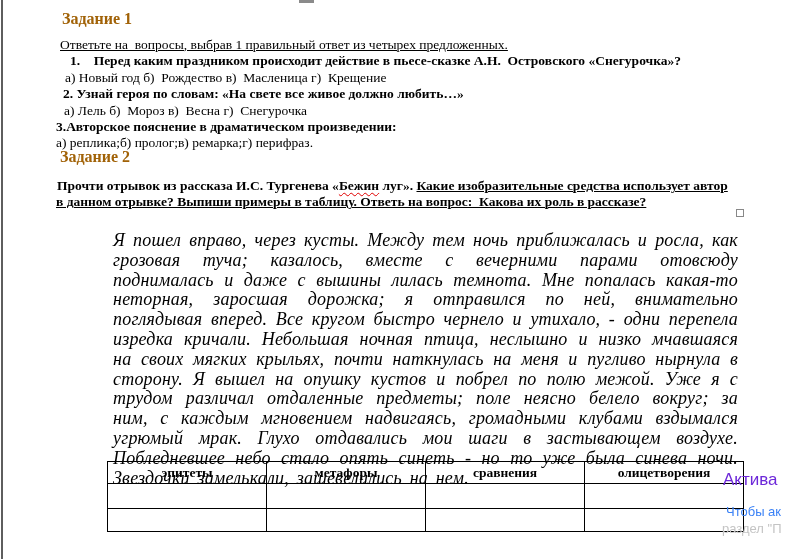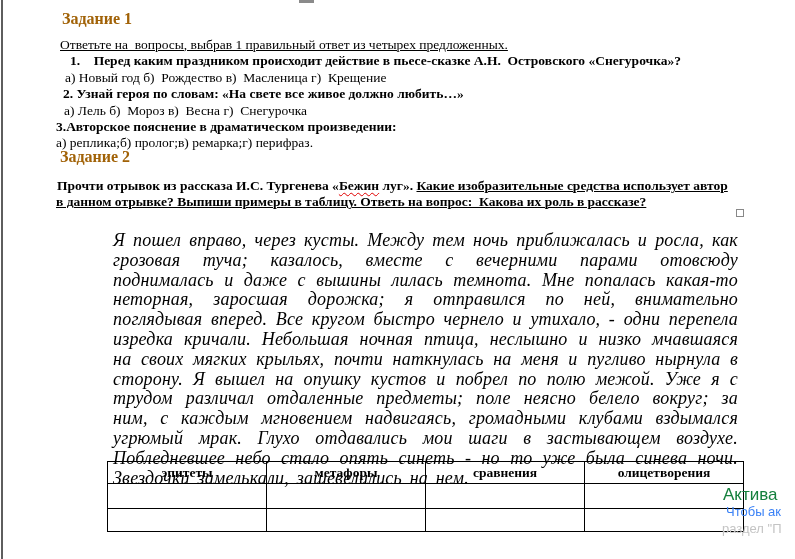--- a/index.html
+++ b/index.html
@@ -37,21 +37,21 @@
   }
   table.analysis td{
     border:1px solid #000;
     font-size:13.5px;font-weight:bold;text-align:center;vertical-align:middle;
     padding:0;
   }
   tr.hdr{height:22px;}
   tr.r1{height:25px;}
   tr.r2{height:23px;}
   .wm{position:absolute;font-family:"Liberation Sans",sans-serif;white-space:pre;}
-  .wm1{left:723px;top:485px;font-size:17px;color:#15803d;}
+  .wm1{left:723px;top:470px;font-size:17px;color:#6d28d9;}
   .wm2{left:726px;top:504px;font-size:13px;color:#3b82f6;}
   .wm3{left:722px;top:521px;font-size:13px;color:#c4c4c4;}
 </style>
 </head>
 <body>
 
 <div>
 
   <div class="edge-line"></div>
   <div class="top-dash"></div>

